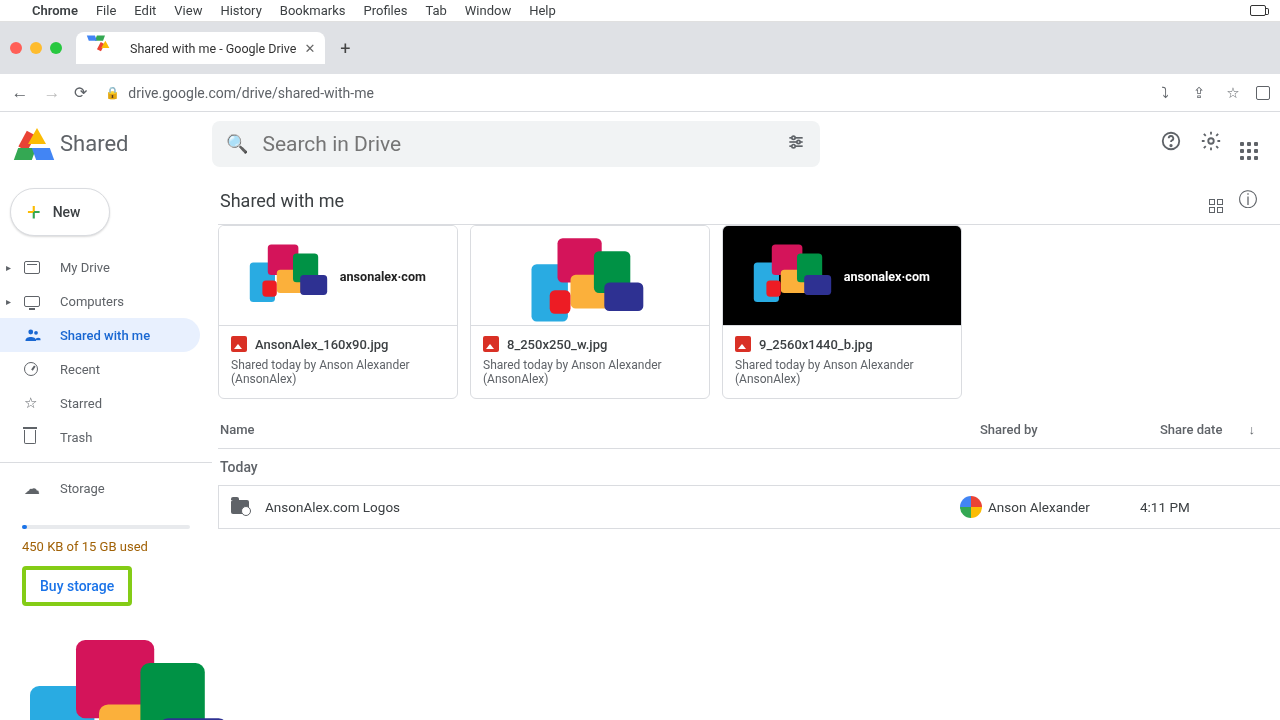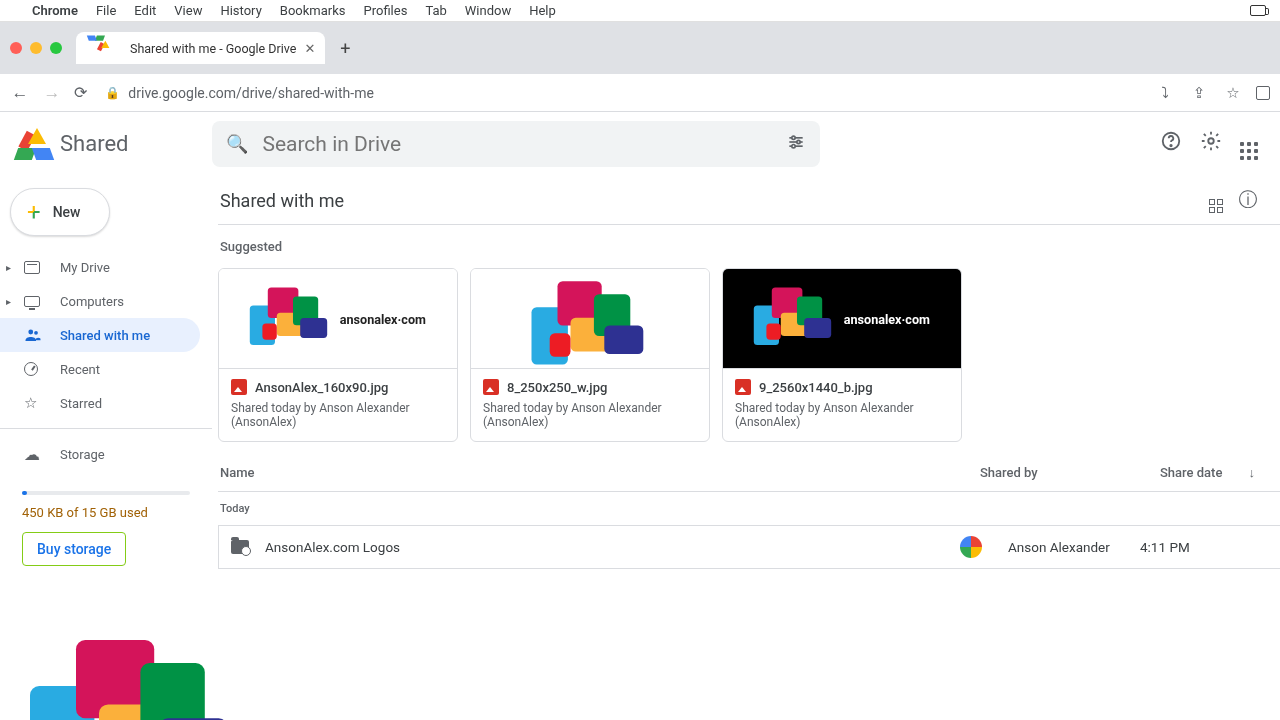--- a/index.html
+++ b/index.html
@@ -51,21 +51,21 @@
 .side-item { height: 34px; display:flex; align-items:center; padding-left: 24px; gap: 18px; font-size:13px; color:#5f6368; border-radius: 0 17px 17px 0; margin-right: 12px; position:relative; }
 .side-item .expand { position:absolute; left:6px; font-size:10px; color:#5f6368; }
 .side-item.active { background:#e8f0fe; color:#1967d2; font-weight:500; }
 .side-item.active .side-icon { color:#1967d2; }
 .side-icon { width:18px; font-size:16px; color:#5f6368; display:inline-flex; }
 .side-divider { height:1px; background:#dadce0; margin: 8px 0 8px 0; }
 .storage-block { padding: 6px 22px; }
 .storage-bar { height:4px; background:#e8eaed; border-radius:2px; margin-top:14px; }
 .storage-bar .fill { height:100%; width:3%; background:#1a73e8; border-radius:2px; }
 .storage-text { font-size:13px; color:#a16207; margin-top:10px; }
-.buy-storage { margin-top:12px; border:1px solid #84cc16; border-radius:4px; padding:8px 14px; background:#fff; color:#1a73e8; font-size:14px; font-weight:500; }
+.buy-storage { margin-top:12px; border:4px solid #84cc16; border-radius:4px; padding:8px 14px; background:#fff; color:#1a73e8; font-size:14px; font-weight:500; }
 
 .main { flex:1; padding: 0 0 0 6px; }
 .main-header { display:flex; align-items:center; height:48px; padding-right:16px; }
 .page-title { font-size:18px; color:#3c4043; flex:1; padding-left:2px; }
 .layout-icon, .info-icon { color:#5f6368; font-size:19px; width:32px; text-align:center; }
 .main-divider { height:1px; background:#dadce0; margin-right:0; }
 
 .section-label { font-size:13px; font-weight:500; color:#5f6368; padding: 14px 2px 14px 2px; }
 
 .suggested-row { display:flex; gap:12px; padding-bottom: 12px; }
@@ -75,28 +75,28 @@
 .card-meta { padding: 10px 12px 12px 12px; }
 .card-title-row { display:flex; align-items:center; gap:8px; font-size:13px; color:#3c4043; font-weight:500; }
 .img-file-icon { width:16px; height:16px; background:#d93025; border-radius:2px; position:relative; }
 .img-file-icon::after { content:""; position:absolute; left:3px; bottom:3px; width:0; height:0; border-left:4px solid transparent; border-right:4px solid transparent; border-bottom:5px solid #fff; }
 .card-sub { font-size:12px; color:#5f6368; margin-top:6px; }
 
 .table-head { display:flex; align-items:center; height:38px; font-size:13px; font-weight:500; color:#5f6368; border-bottom:1px solid #dadce0; }
 .col-name { flex:1; padding-left:2px; }
 .col-shared { width:180px; }
 .col-date { width:120px; display:flex; align-items:center; gap:26px; }
-.row-group-label { font-size:11px; font-weight:500; color:#5f6368; padding: 10px 2px; }
+.row-group-label { font-size:14px; font-weight:500; color:#5f6368; padding: 10px 2px; }
 .file-row { height:44px; display:flex; align-items:center; border:1px solid #dadce0; border-right:none; font-size:13.5px; color:#3c4043; }
 .file-row .fname { flex:1; display:flex; align-items:center; gap:16px; padding-left:12px; }
 .folder-icon { width:18px; height:14px; background:#5f6368; border-radius:2px; position:relative; }
 .folder-icon::before { content:""; position:absolute; top:-3px; left:0; width:8px; height:3px; background:#5f6368; border-radius:2px 2px 0 0; }
 .folder-icon.shared::after { content:""; position:absolute; right:-2px; bottom:-2px; width:8px; height:8px; background:#fff; border-radius:50%; border:1px solid #5f6368; }
 .avatar { width:22px; height:22px; border-radius:50%; background: conic-gradient(#ea4335 0 90deg,#fbbc04 90deg 180deg,#34a853 180deg 270deg,#4285f4 270deg 360deg); }
-.col-sharedby { width:180px; display:flex; align-items:center; gap:26px; }
+.col-sharedby { width:180px; display:flex; align-items:center; gap:6px; }
 .col-time { width:140px; }
 
 
 .logo-shape { position:relative; width:90px; height:70px; }
 .logo-shape span { position:absolute; border-radius:4px; }
 .ls1 { left:0; top:20px; width:28px; height:44px; background:#29abe2; }
 .ls2 { left:20px; top:0; width:34px; height:34px; background:#d4145a; border-radius:50% 50% 4px 4px; }
 .ls3 { left:30px; top:28px; width:42px; height:26px; background:#fbb03b; }
 .ls4 { left:48px; top:10px; width:28px; height:32px; background:#009245; }
 .ls5 { left:56px; top:34px; width:30px; height:22px; background:#2e3192; }
@@ -271,20 +271,26 @@
     <div class="side-item">
       <span class="side-icon">
           <span class="icon-clock"></span>
         </span>
       <span>Recent</span>
     </div>
     <div class="side-item">
       <span class="side-icon icon-star">☆</span>
       <span>Starred</span>
     </div>
+    <div class="side-item">
+      <span class="side-icon">
+          <span class="icon-trash"></span>
+        </span>
+      <span>Trash</span>
+    </div>
 
     <div class="side-divider"></div>
 
     <div class="side-item">
       <span class="side-icon icon-cloud">☁</span>
       <span>Storage</span>
     </div>
     <div class="storage-block">
       <div class="storage-bar">
           <div class="fill"></div>
@@ -300,21 +306,20 @@
       <span class="layout-icon"><span class="grid-icon">
             <span></span>
             <span></span>
             <span></span>
             <span></span>
           </span></span>
       <span class="info-icon">ⓘ</span>
     </div>
     <div class="main-divider"></div>
 
-    <div class="section-label">Suggested</div>
 
     <div class="suggested-row">
       <div class="card">
         <div class="card-thumb">
           <div class="thumb-inner">
             <div class="logo-shape">
                 <span class="ls1"></span>
                 <span class="ls2"></span>
                 <span class="ls3"></span>
                 <span class="ls4"></span>

